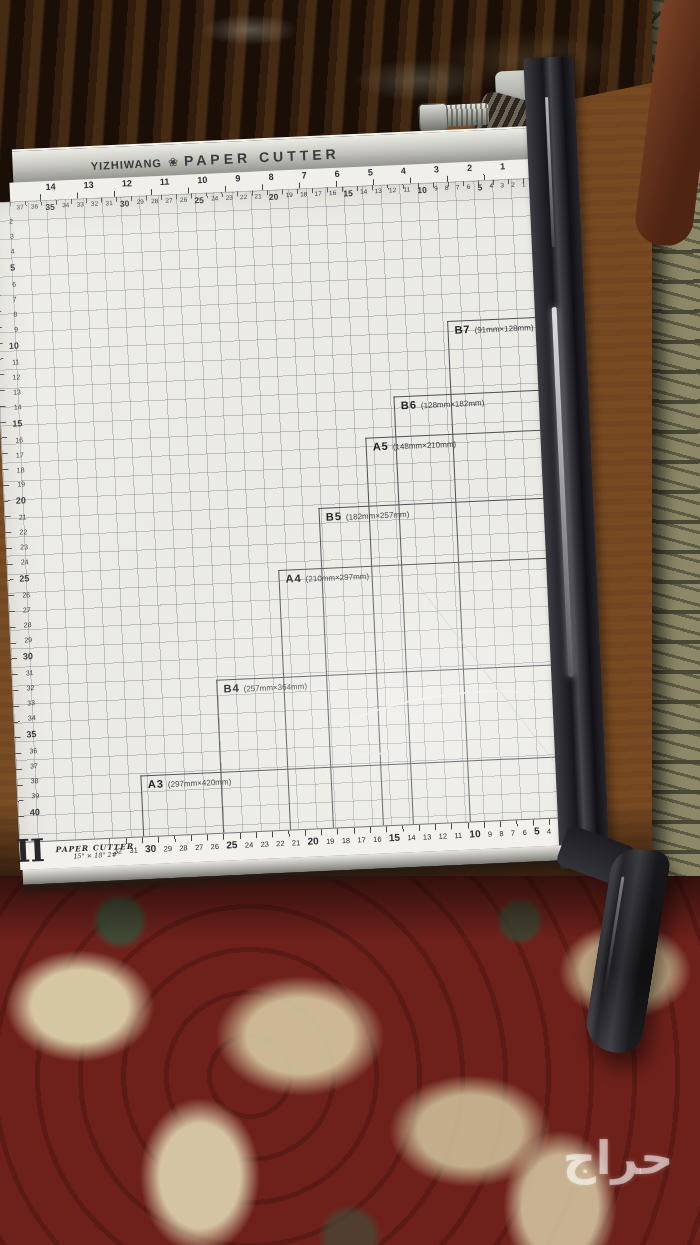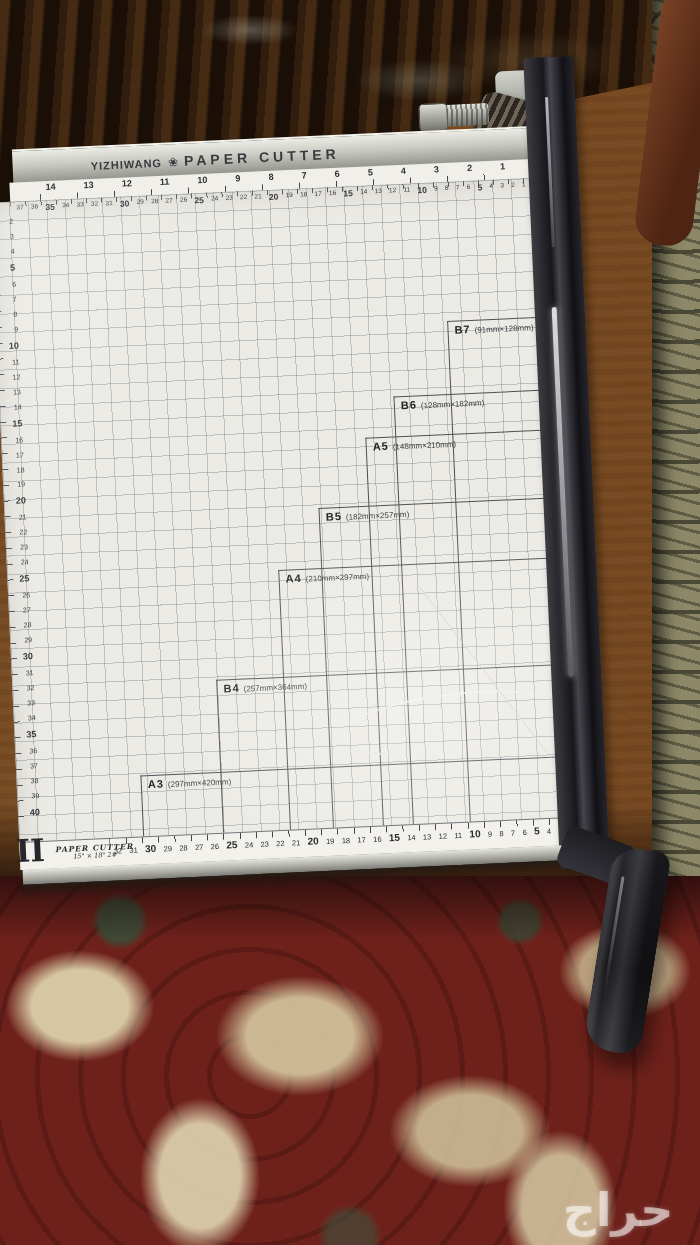--- a/index.html
+++ b/index.html
@@ -153,21 +153,21 @@
     background:linear-gradient(180deg,#1d1d22,#33333a);transform:rotate(20deg);border-radius:8px;}
   .handle{position:absolute;left:598px;top:848px;width:58px;height:205px;z-index:7;
     background:
       linear-gradient(90deg, rgba(255,255,255,.12) 8%, rgba(0,0,0,0) 20%, rgba(255,255,255,.10) 46%, rgba(0,0,0,.35) 78%),
       linear-gradient(180deg,#26262c,#17171b 60%,#2d2d33);
     border-radius:28px 14px 22px 30px;transform:rotate(9deg);
     box-shadow:8px 14px 18px rgba(0,0,0,.45);}
   .handle-glint{position:absolute;left:12px;top:30px;width:3px;height:120px;
     background:linear-gradient(180deg,rgba(220,220,230,.5),rgba(220,220,230,0));border-radius:2px;}
 
-  .watermark{position:absolute;left:538px;top:1180px;width:160px;height:60px;z-index:9;
+  .watermark{position:absolute;left:538px;top:1128px;width:160px;height:60px;z-index:9;
     display:flex;align-items:center;justify-content:center;
     font-family:"DejaVu Sans",sans-serif;font-size:46px;font-weight:bold;
     color:rgba(255,255,255,.55);text-shadow:0 0 4px rgba(255,255,255,.25);}
 </style>
 </head>
 <body>
 
 <div class="scene">
 
   <div class="bg-table"></div>

